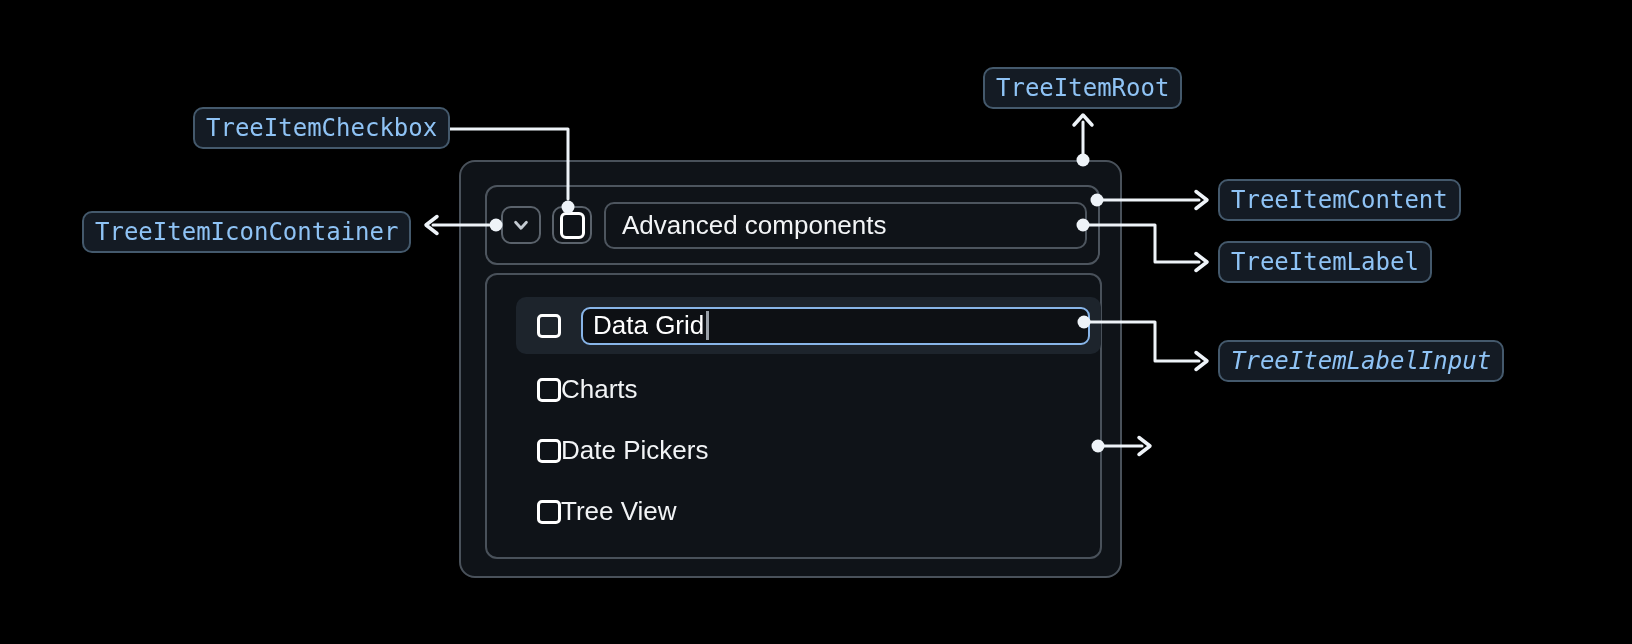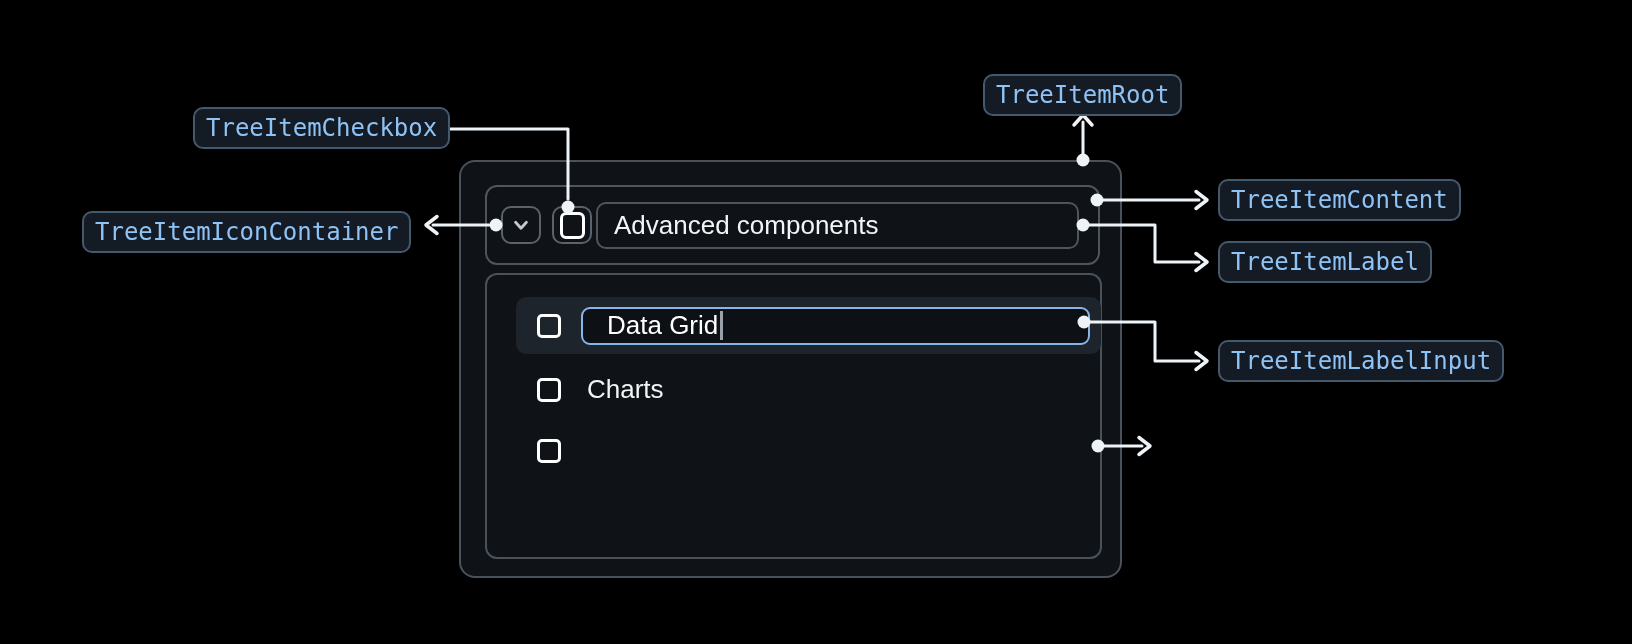--- a/index.html
+++ b/index.html
@@ -49,21 +49,21 @@
   .checkbox-frame { margin-left: 11px; }
   .cb-glyph {
     width: 24px; height: 24px;
     box-sizing: border-box;
     border: 3px solid #ffffff;
     border-radius: 5px;
     flex: none;
   }
   .header-cb { width: 25px; height: 27px; border-radius: 6px; }
   .label-box {
-    margin-left: 4px;
+    margin-left: 12px;
     width: 483px; height: 47px;
     box-sizing: border-box;
     border: 2px solid #4d555e;
     border-radius: 10px;
     display: flex;
     align-items: center;
     padding-left: 16px;
     color: #f2f4f6;
     font-size: 26px;
   }
@@ -80,35 +80,34 @@
     left: 29px;
     width: 585px; height: 57px;
     box-sizing: border-box;
     display: flex;
     align-items: center;
     padding-left: 21px;
     border-radius: 10px;
   }
   .tree-row.editing { background: #1d242c; }
   .row-label {
-    margin-left: 26px;
     color: #f2f4f6;
     font-size: 26px;
     white-space: nowrap;
   }
   .label-input {
     margin-left: 20px;
     width: 509px; height: 38px;
     box-sizing: border-box;
     background: #0d1014;
     border: 2px solid #88b5e8;
     border-radius: 9px;
     display: flex;
     align-items: center;
-    padding-left: 24px;
+    padding-left: 10px;
     color: #ffffff;
     font-size: 26px;
     white-space: nowrap;
   }
   .caret {
     display: inline-block;
     width: 3px; height: 29px;
     margin-left: 2px;
     background: #9aa1a8;
     flex: none;
@@ -170,32 +169,37 @@
         </div>
       </div>
 
       <div class="tree-row" style="top:86px;">
         <span class="cb-glyph"></span>
         <span class="row-label">Charts</span>
       </div>
 
       <div class="tree-row" style="top:147px;">
         <span class="cb-glyph"></span>
-      </div>
-
+        <span class="row-label">Date Pickers</span>
+      </div>
+
+      <div class="tree-row" style="top:208px;">
+        <span class="cb-glyph"></span>
+        <span class="row-label">Tree View</span>
+      </div>
 
     </div>
   </div>
 
-  <div class="chip" style="left:983px;  top:74px;text-align:center;">TreeItemRoot</div>
+  <div class="chip" style="left:983px;  top:67px;text-align:center;">TreeItemRoot</div>
   <div class="chip" style="left:155px;  top:107px;margin-left:38px;">TreeItemCheckbox</div>
   <div class="chip" style="left:82px;   top:203px;margin-top:8px;">TreeItemIconContainer</div>
   <div class="chip" style="left:1218px; top:179px;">TreeItemContent</div>
   <div class="chip" style="left:1218px; top:241px;">TreeItemLabel</div>
-  <div class="chip" style="left:1218px; top:340px;">TreeItemLabelInput</div>
+  <div class="chip" style="left:1218px; top:340px;font-style:italic;">TreeItemLabelInput</div>
 
   <svg class="connectors" width="1632" height="644" viewBox="0 0 1632 644">
     <g stroke="#eef3f8" stroke-width="3" fill="none" stroke-linecap="round" stroke-linejoin="round">
 
       <g>
         <path d="M1083,158 L1083,122"></path>
         <path d="M1074,125 L1083,115 L1092,125" stroke-width="3.5"></path>
         <circle cx="1083" cy="160" r="6.5" fill="#eef3f8" stroke="none"></circle>
       </g>
 

